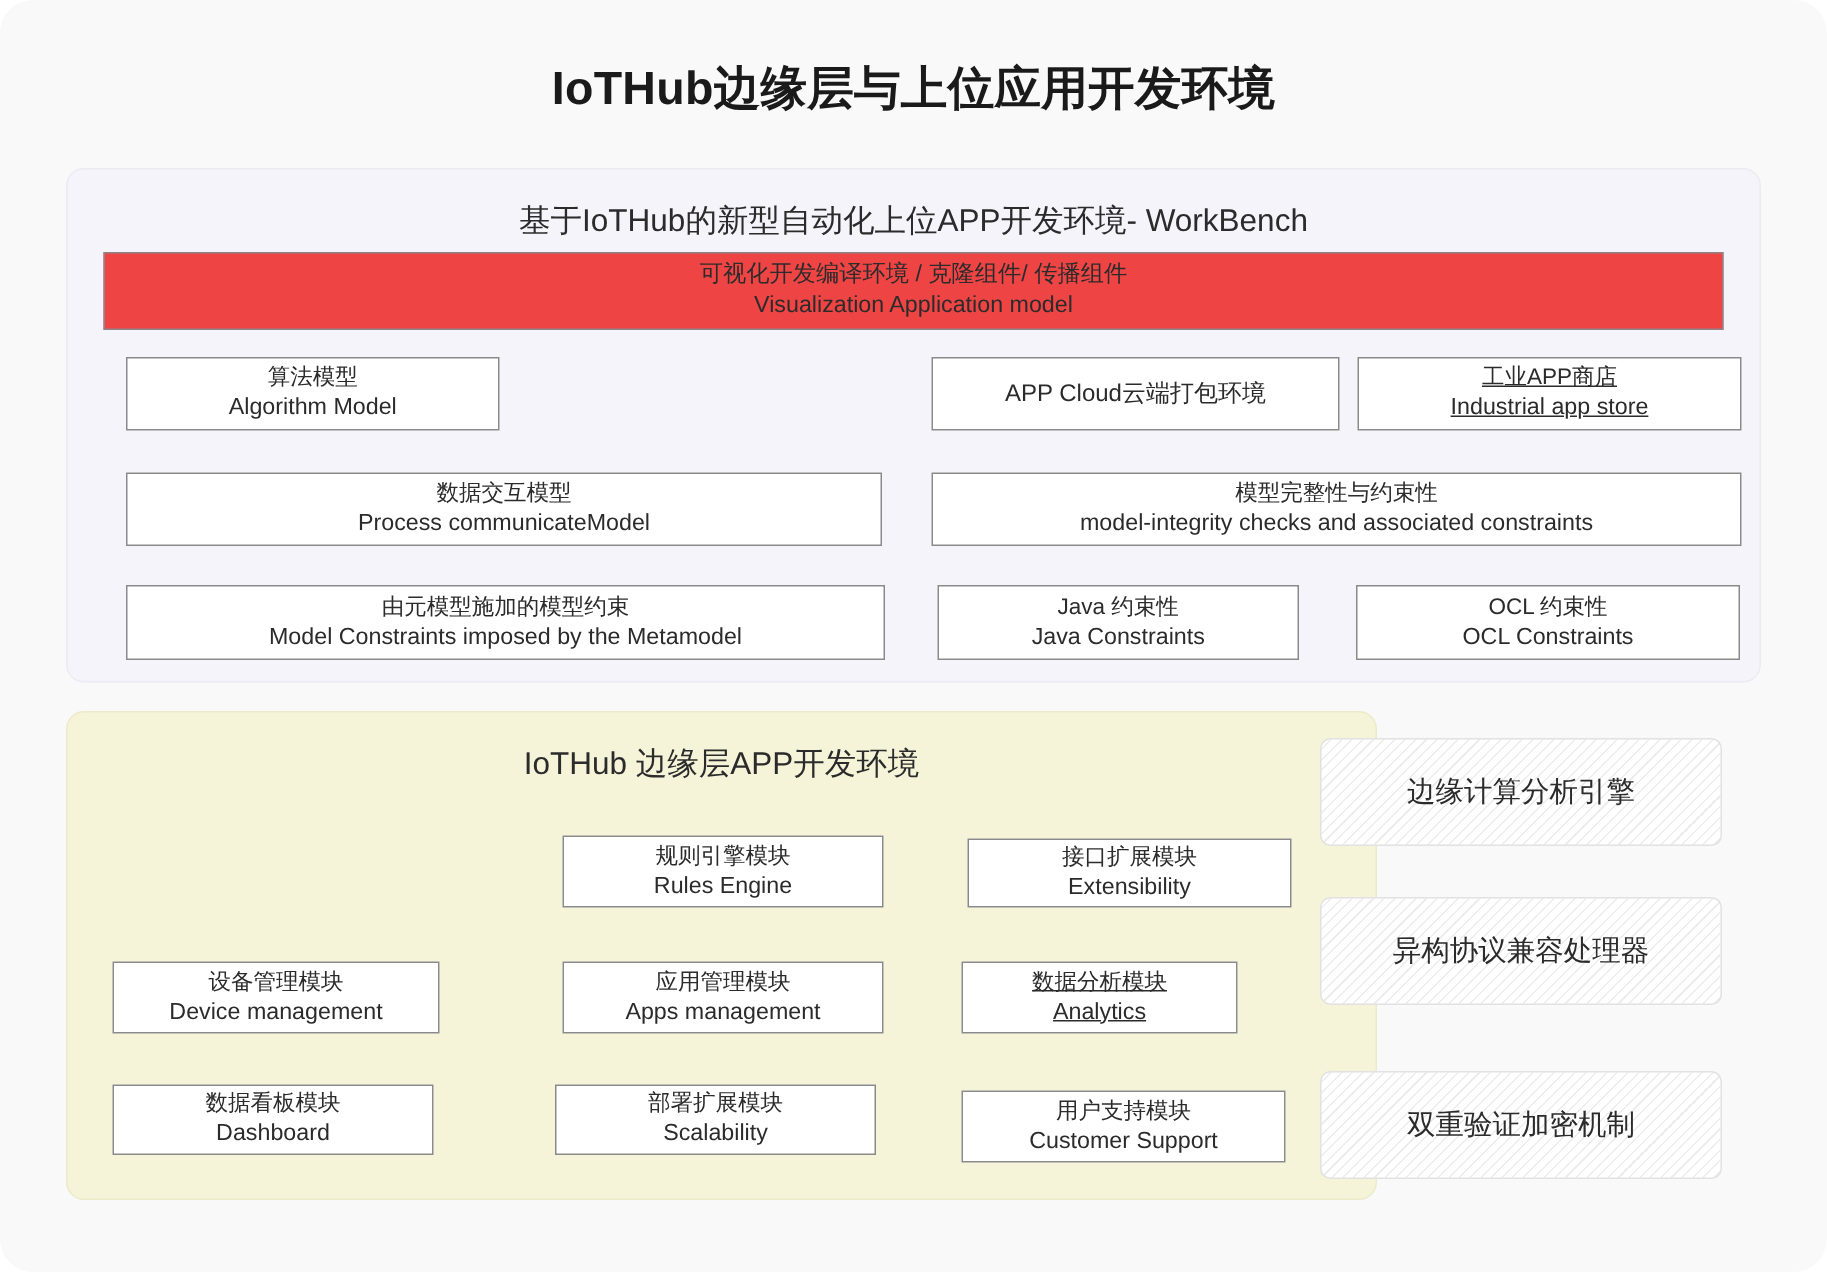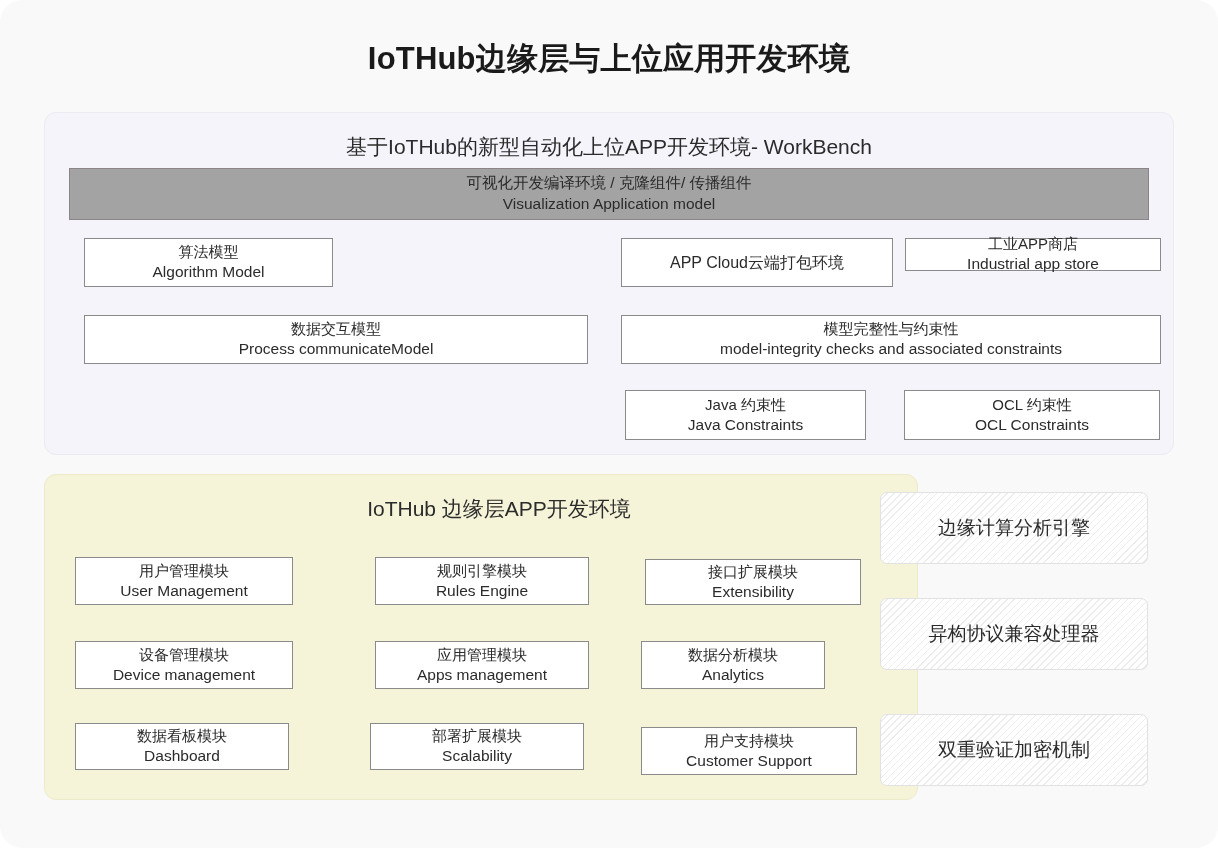--- a/index.html
+++ b/index.html
@@ -61,31 +61,31 @@
 
   .panel-heading {
     position: absolute;
     left: 0;
     width: 100%;
     text-align: center;
     font-size: 21px;
     color: #2b2b2b;
   }
   .panel-top .panel-heading { top: 20px; }
-  .panel-bottom .panel-heading { top: 20px; padding-left: 18px; }
+  .panel-bottom .panel-heading { top: 20px; }
 
   
   .banner {
     position: absolute;
     left: 24px;
     top: 55px;
     width: 1080px;
     height: 52px;
     box-sizing: border-box;
-    background: #a3a3a3;
+    background: #ef4444;
     border: 1px solid #8d8489;
     display: flex;
     flex-direction: column;
     align-items: center;
     justify-content: center;
     line-height: 1.35;
   }
   .banner .l1, .banner .l2 {
     font-size: 15.5px;
     color: #2b2b2b;
@@ -149,70 +149,70 @@
       <div class="l2">Visualization Application model</div>
     </div>
 
     <div class="box" style="left:39px; top:125px; width:249px; height:49px;">
       <div class="cn">算法模型</div>
       <div class="en">Algorithm Model</div>
     </div>
     <div class="box single" style="left:576px; top:125px; width:272px; height:49px;">
       <div class="cn">APP Cloud云端打包环境</div>
     </div>
-    <div class="box" style="left:860px; top:125px; width:256px; height:33px;">
+    <div class="box" style="left:860px; top:125px; width:256px; height:49px;text-decoration:underline;">
       <div class="cn">工业APP商店</div>
       <div class="en">Industrial app store</div>
     </div>
 
     <div class="box" style="left:39px; top:202px; width:504px; height:49px;">
       <div class="cn">数据交互模型</div>
       <div class="en">Process communicateModel</div>
     </div>
     <div class="box" style="left:576px; top:202px; width:540px; height:49px;">
       <div class="cn">模型完整性与约束性</div>
       <div class="en">model-integrity checks and associated constraints</div>
     </div>
 
+    <div class="box" style="left:39px; top:277px; width:506px; height:50px;">
+      <div class="cn">由元模型施加的模型约束</div>
+      <div class="en">Model Constraints imposed by the Metamodel</div>
+    </div>
     <div class="box" style="left:580px; top:277px; width:241px; height:50px;">
       <div class="cn">Java 约束性</div>
       <div class="en">Java Constraints</div>
     </div>
     <div class="box" style="left:859px; top:277px; width:256px; height:50px;">
       <div class="cn">OCL 约束性</div>
       <div class="en">OCL Constraints</div>
     </div>
   </div>
 
   <div class="panel panel-bottom">
 
     <div class="panel-heading">IoTHub 边缘层APP开发环境</div>
 
-    <div class="box" style="left:30px; top:82px; width:218px; height:48px;">
-      <div class="cn">用户管理模块</div>
-      <div class="en">User Management</div>
-    </div>
     <div class="box" style="left:330px; top:82px; width:214px; height:48px;">
       <div class="cn">规则引擎模块</div>
       <div class="en">Rules Engine</div>
     </div>
     <div class="box" style="left:30px; top:166px; width:218px; height:48px;">
       <div class="cn">设备管理模块</div>
       <div class="en">Device management</div>
     </div>
 
     <div class="box" style="left:600px; top:84px; width:216px; height:46px;">
       <div class="cn">接口扩展模块</div>
       <div class="en">Extensibility</div>
     </div>
     <div class="box" style="left:330px; top:166px; width:214px; height:48px;">
       <div class="cn">应用管理模块</div>
       <div class="en">Apps management</div>
     </div>
-    <div class="box" style="left:596px; top:166px; width:184px; height:48px;">
+    <div class="box" style="left:596px; top:166px; width:184px; height:48px;text-decoration:underline;">
       <div class="cn">数据分析模块</div>
       <div class="en">Analytics</div>
     </div>
 
     <div class="box" style="left:30px; top:248px; width:214px; height:47px;">
       <div class="cn">数据看板模块</div>
       <div class="en">Dashboard</div>
     </div>
     <div class="box" style="left:325px; top:248px; width:214px; height:47px;">
       <div class="cn">部署扩展模块</div>

